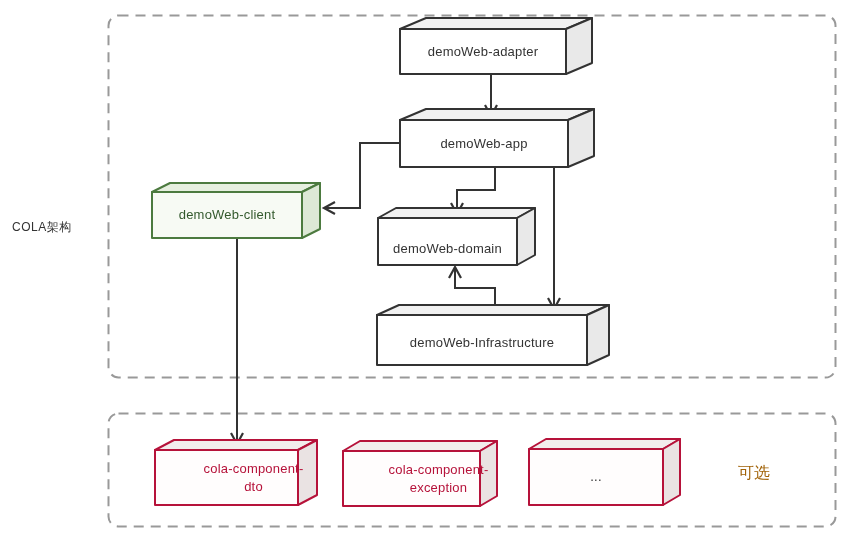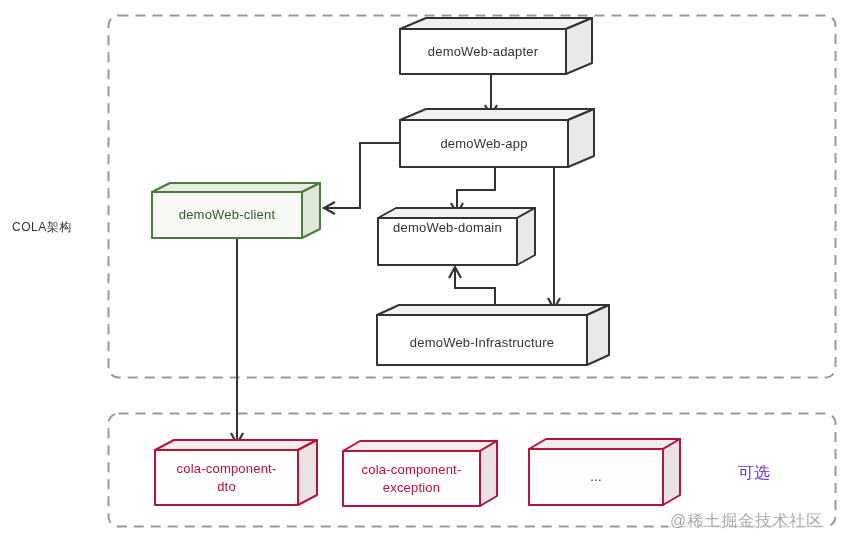--- a/index.html
+++ b/index.html
@@ -11,23 +11,23 @@
   .section-label{
     position:absolute;color:#333333;font-size:12px;letter-spacing:0.5px;
     display:flex;align-items:center;
   }
   .node-label{
     position:absolute;display:flex;align-items:center;justify-content:center;
     text-align:center;font-size:13px;color:#333333;white-space:pre-line;
     line-height:1.35;letter-spacing:0.2px;border-radius:10px;
   }
   .node-label.green{color:#33592d;}
-  .node-label.red{color:#b6123a;}
+  .node-label.red{color:#b6123a;margin-left:27px;}
   .annotation{
-    position:absolute;color:#6d28d9;font-size:16px;
+    position:absolute;color:#a16207;font-size:16px;
   }
   .watermark{
     position:absolute;color:#a9a9a9;font-size:16px;letter-spacing:1px;
     background:rgba(255,255,255,0.6);padding:0 2px;
   }
 </style>
 </head>
 <body>
 
 <div class="stage">
@@ -98,24 +98,23 @@
       <polygon points="663,449 680,439 680,495 663,505" fill="#eae3e3"></polygon>
       <rect x="529" y="449" width="134" height="56" fill="#fffdfd"></rect>
     </g>
   </svg>
 
   <div class="section-label" style="left:12px;top:215px;width:95px;height:24px">COLA架构</div>
 
   <div class="node-label" style="left:400px;top:29px;width:166px;height:45px">demoWeb-adapter</div>
   <div class="node-label green" style="left:152px;top:192px;width:150px;height:46px">demoWeb-client</div>
   <div class="node-label" style="left:400px;top:120px;width:168px;height:47px">demoWeb-app</div>
-  <div class="node-label" style="left:378px;top:206px;width:139px;height:43px">demoWeb-domain</div>
+  <div class="node-label" style="left:378px;top:227px;width:139px;height:43px">demoWeb-domain</div>
   <div class="node-label" style="left:377px;top:315px;width:210px;height:56px">demoWeb-Infrastructure</div>
   <div class="node-label red" style="left:155px;top:450px;width:143px;height:55px">cola-component-
 dto</div>
   <div class="node-label red" style="left:343px;top:451px;width:137px;height:55px">cola-component-
 exception</div>
   <div class="node-label" style="left:529px;top:449px;width:134px;height:56px">...</div>
 
   <div class="annotation" style="left:738px;top:463px">可选</div>
-  <div class="watermark" style="left:668px;top:511px">@稀土掘金技术社区</div>
 
 </div>
 
 </body></html>

